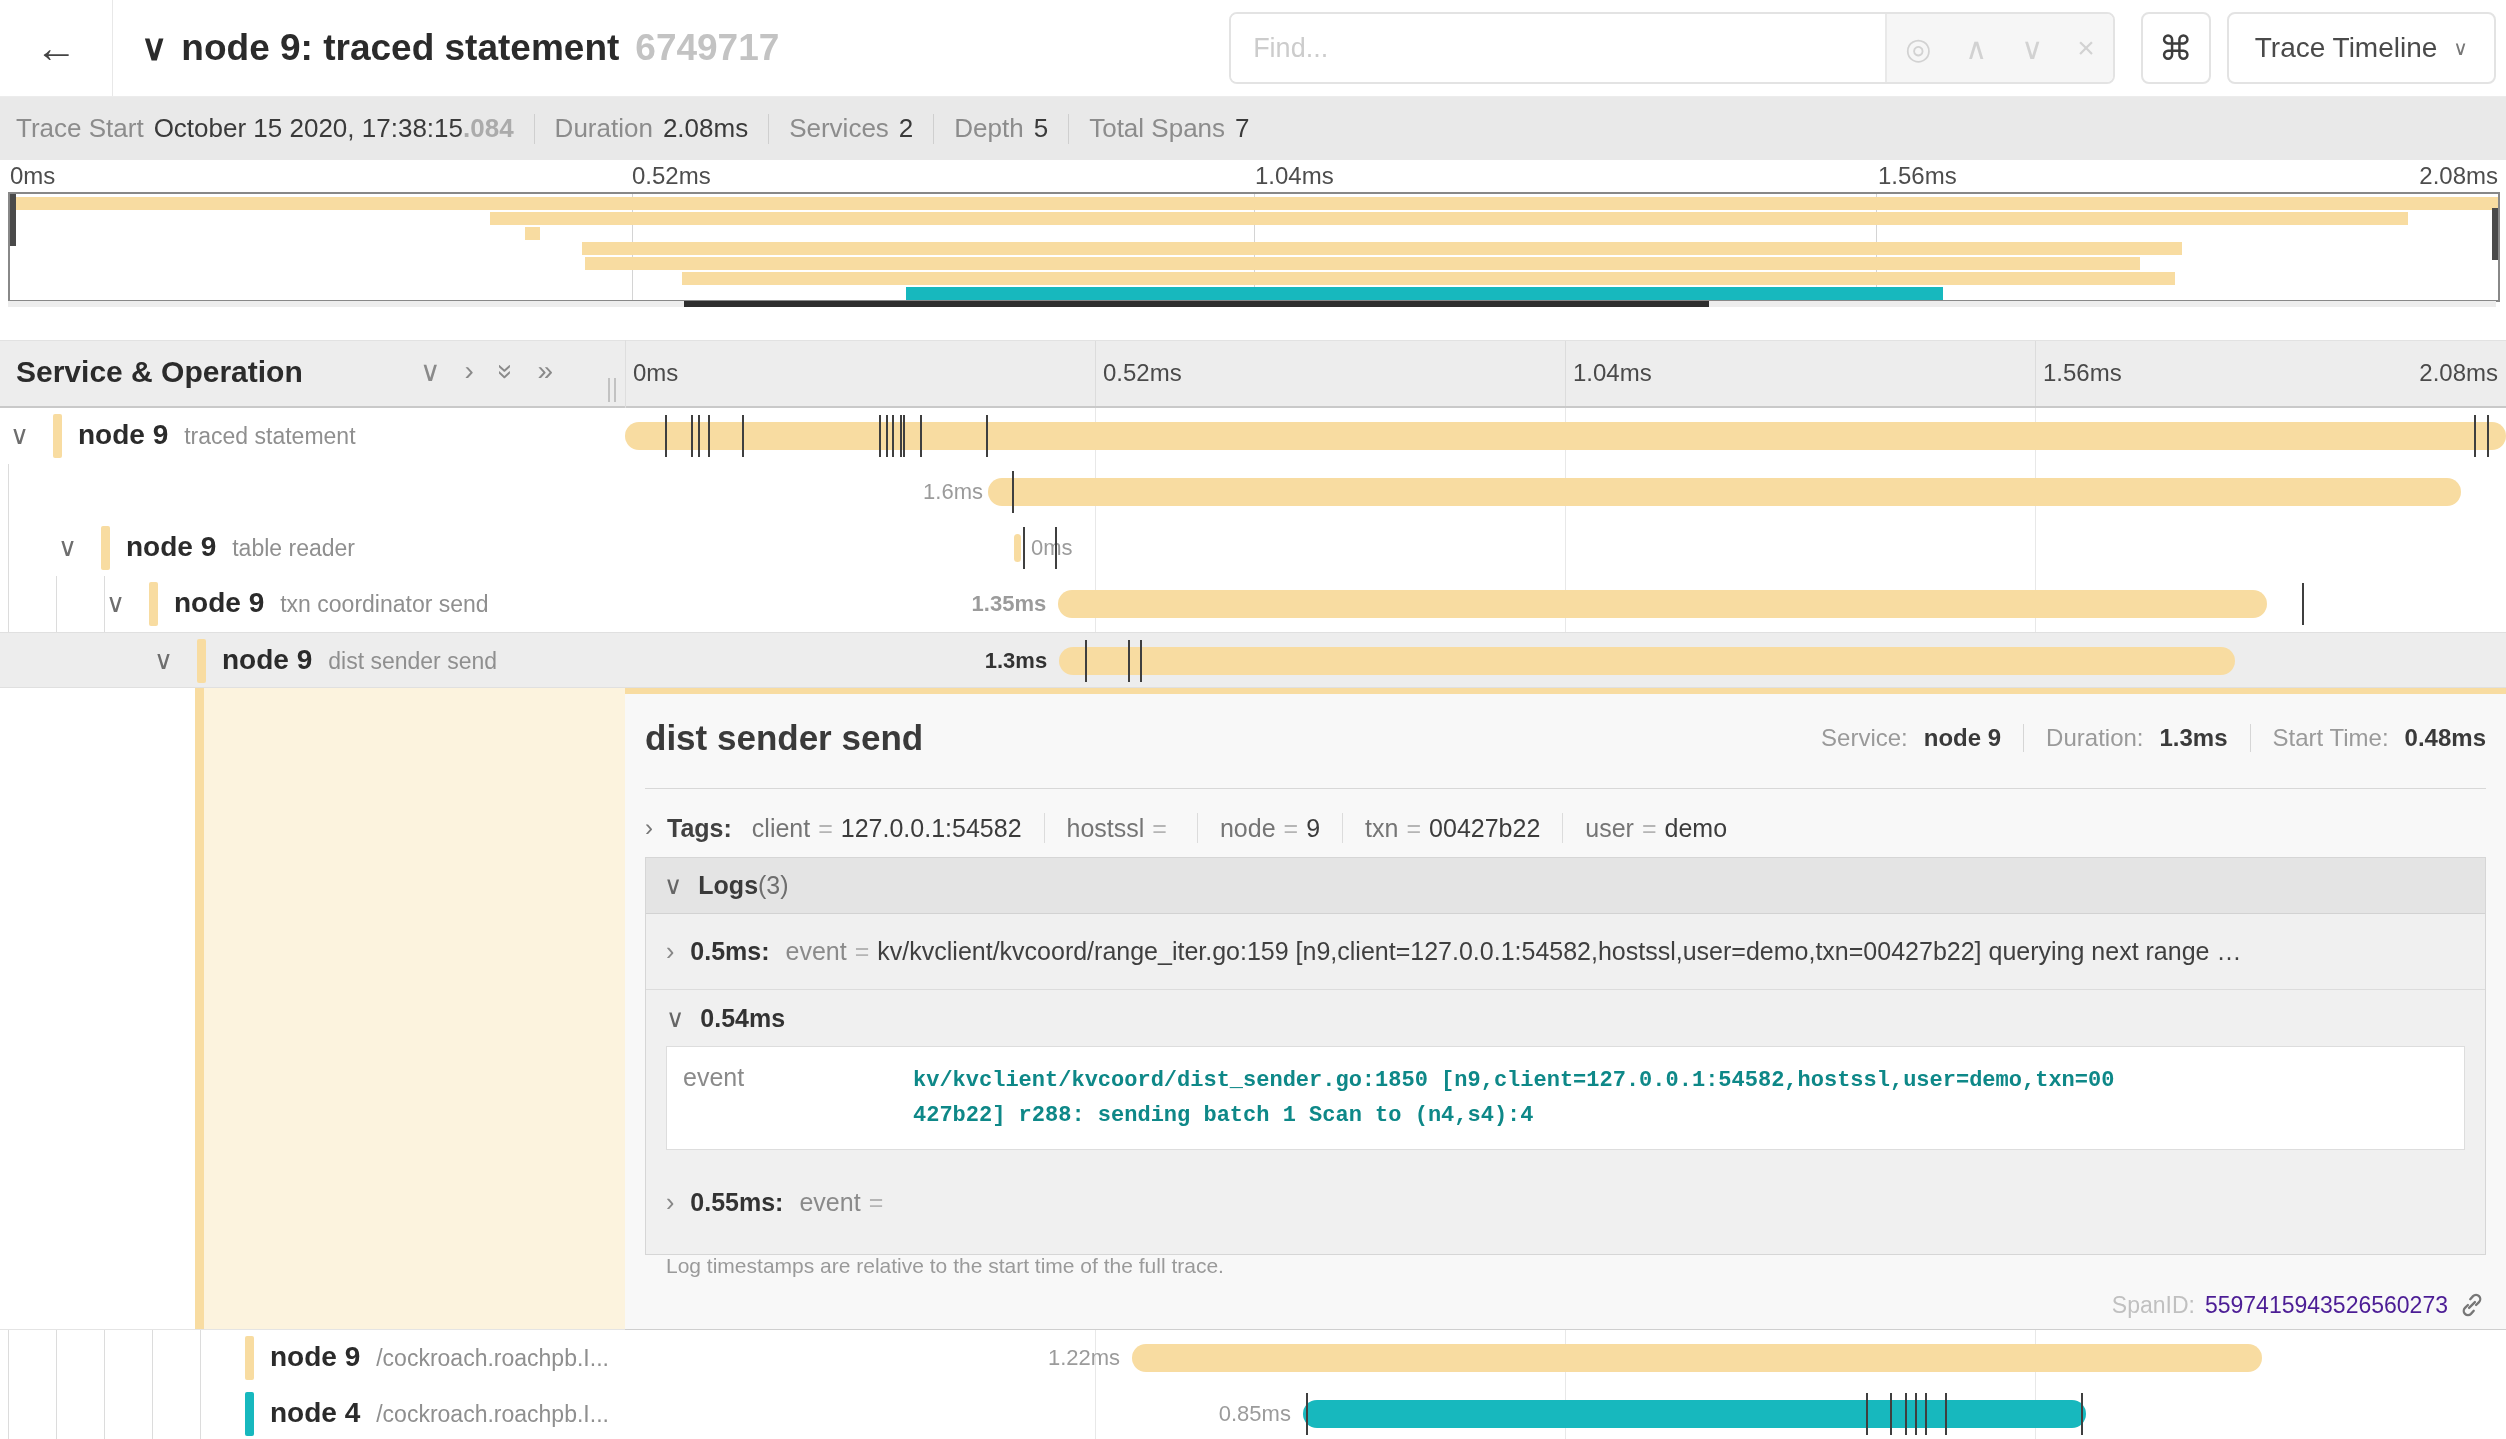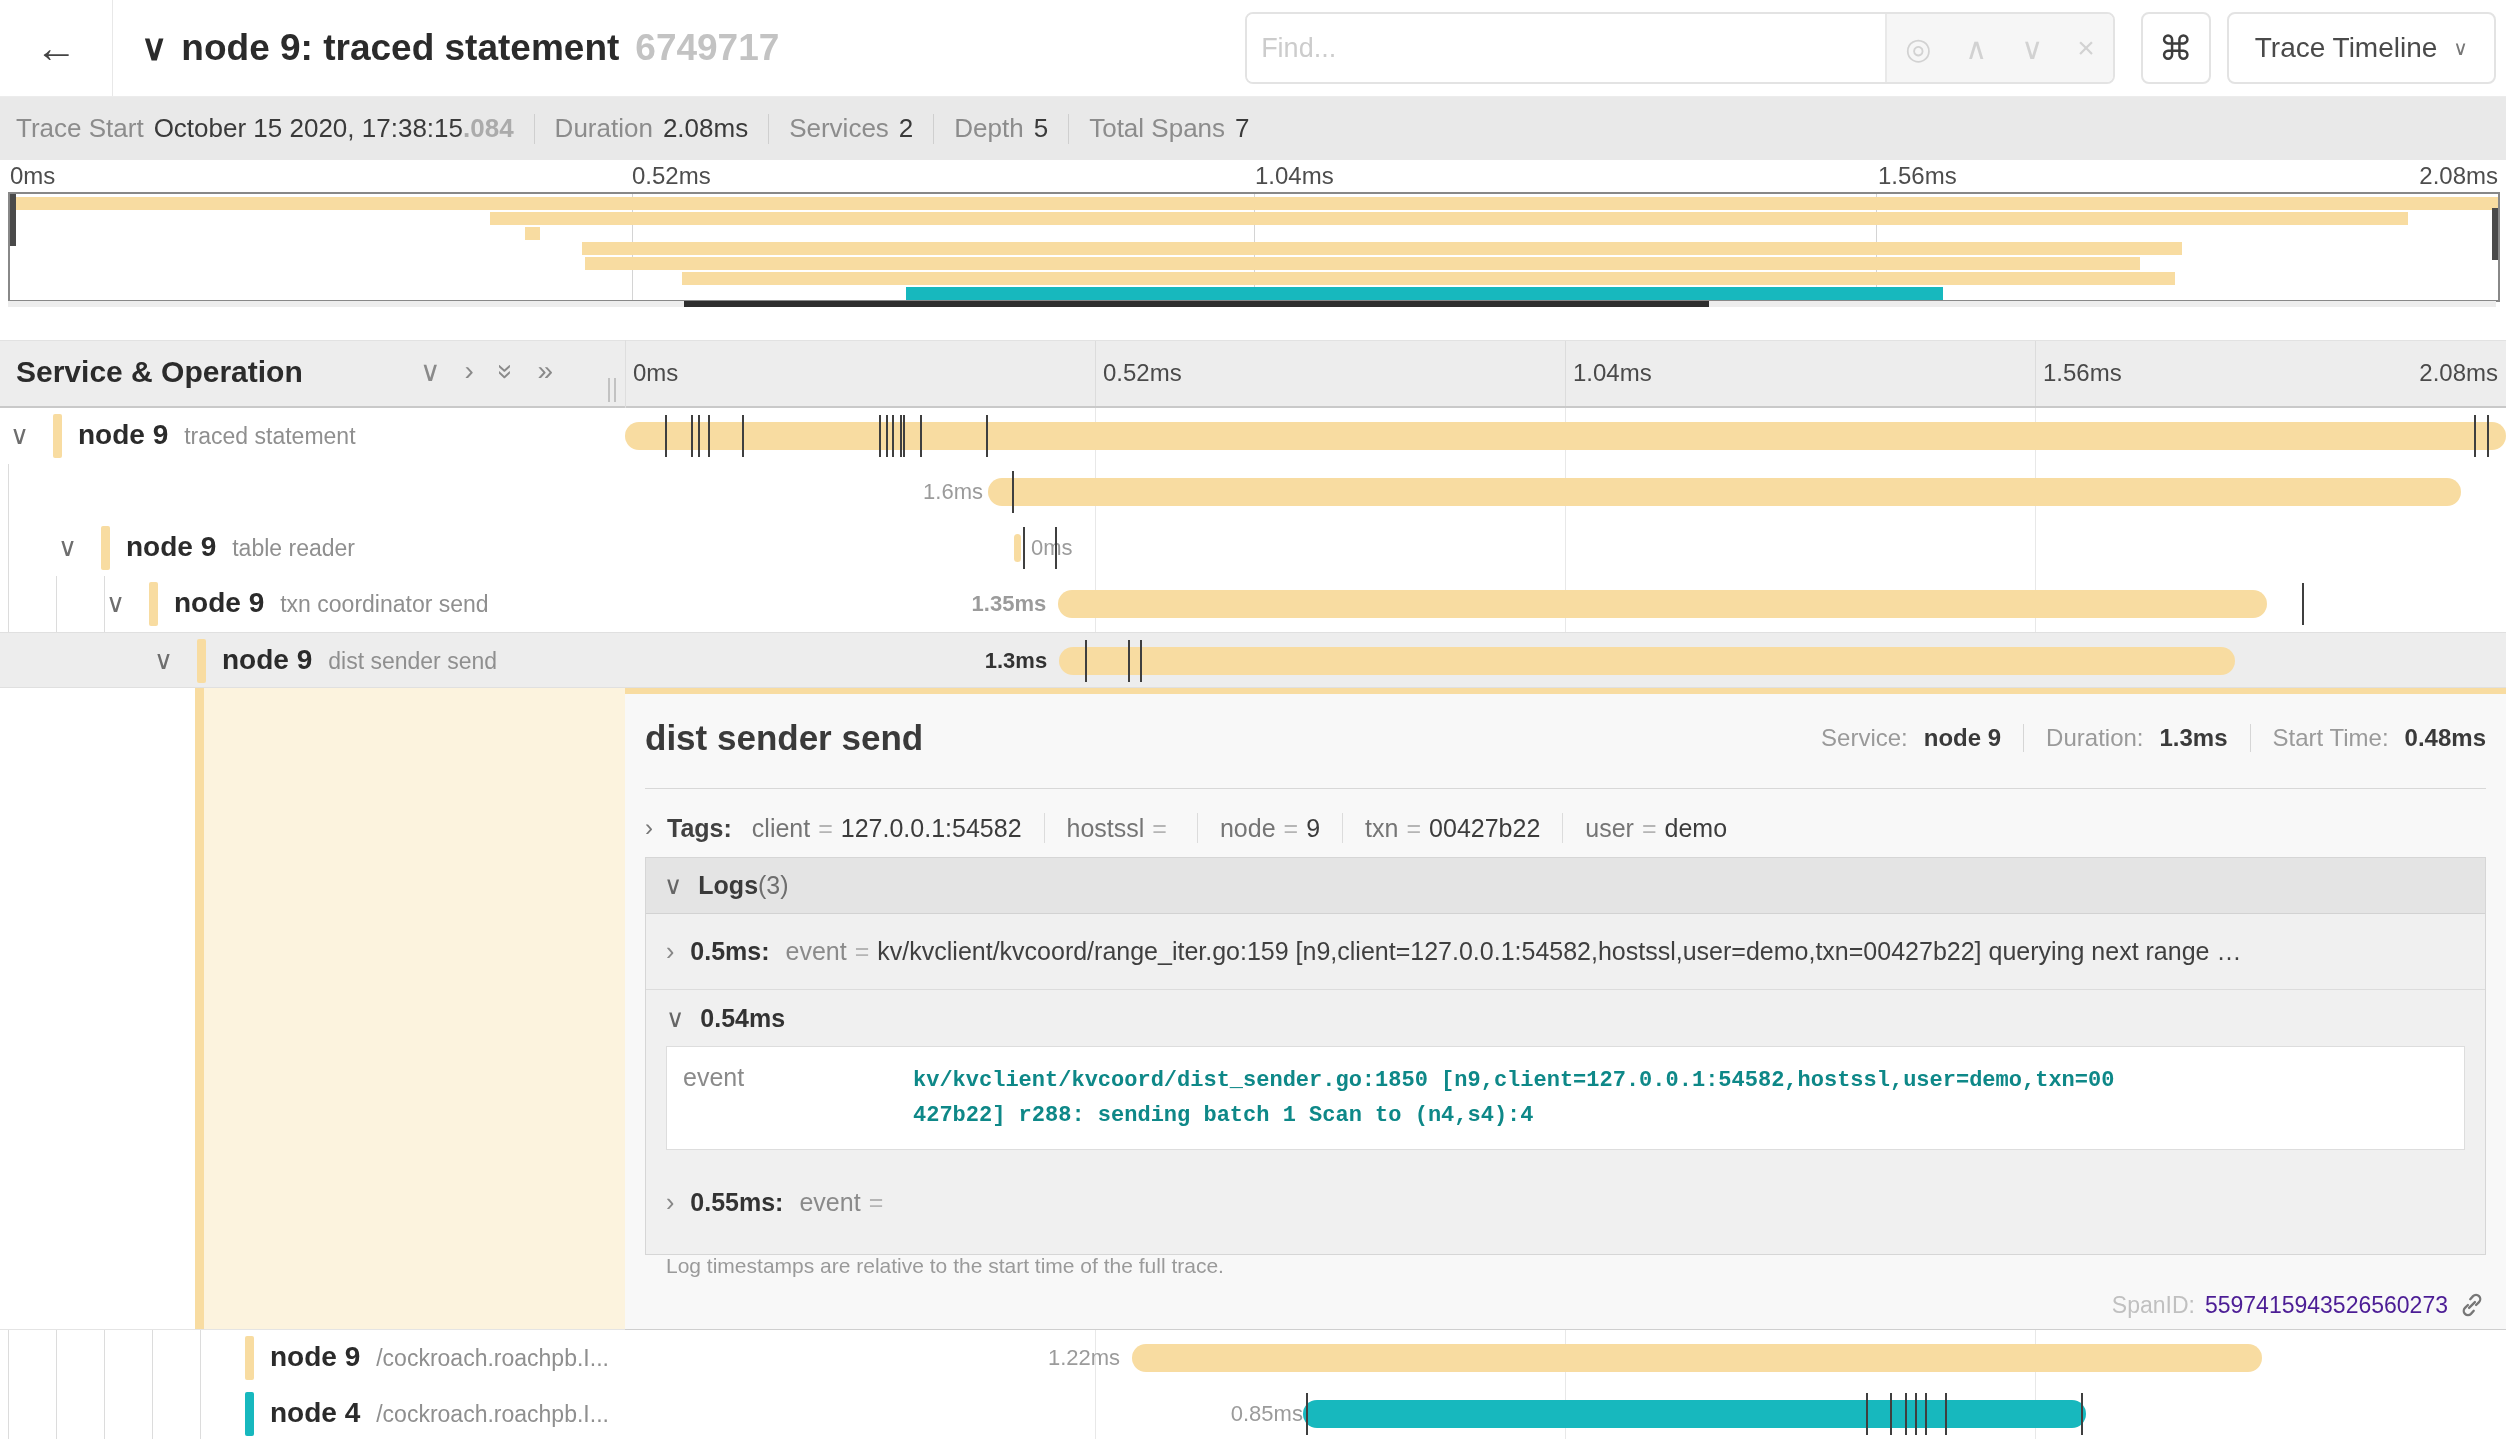--- a/index.html
+++ b/index.html
@@ -5,21 +5,21 @@
   html,body{margin:0;padding:0;overflow:hidden;background:#fff;}
   #app{position:relative;width:2506px;height:1439px;font-family:"Liberation Sans",sans-serif;color:#333;overflow:hidden;}
   
   .topbar{position:absolute;left:0;top:0;width:2506px;height:96px;background:#fff;border-bottom:1px solid #ececec;display:flex;align-items:center;}
   .back-btn{width:112px;height:96px;display:flex;align-items:center;justify-content:center;font-size:42px;color:#444;border-right:1px solid #e8e8e8;cursor:pointer;flex:0 0 auto;}
   .title-chev{font-size:36px;font-weight:bold;color:#2b2b2b;margin:0 14px 0 28px;cursor:pointer;}
   .page-title{font-size:37px;font-weight:bold;color:#2b2b2b;white-space:nowrap;}
   .trace-id{font-size:37px;color:#c3c3c3;margin-left:16px;font-weight:bold;}
   .top-spacer{flex:1;}
   .find-group{display:flex;align-items:stretch;height:68px;border:2px solid #e3e3e3;border-radius:8px;overflow:hidden;margin-right:26px;}
-  .find-input{width:610px;border:none;outline:none;font-size:27px;padding:0 14px;color:#444;font-family:"Liberation Sans",sans-serif;background:#fff;}
+  .find-input{width:610px;border:none;outline:none;font-size:27px;padding:0 22px;color:#444;font-family:"Liberation Sans",sans-serif;background:#fff;}
   .find-input::placeholder{color:#ccc;}
   .find-ctrls{display:flex;align-items:center;background:#f6f6f6;border-left:2px solid #e9e9e9;padding:0 18px;gap:34px;}
   .find-ctrls span{color:#d2d2d2;font-size:30px;cursor:pointer;}
   .cmd-btn{height:68px;min-width:66px;border:2px solid #e3e3e3;border-radius:8px;display:flex;align-items:center;justify-content:center;font-size:34px;color:#3d3d3d;margin-right:16px;cursor:pointer;background:#fff;}
   .view-btn{height:68px;border:2px solid #e3e3e3;border-radius:8px;display:flex;align-items:center;justify-content:center;font-size:28px;color:#4a4a4a;padding:0 26px;gap:16px;margin-right:10px;cursor:pointer;background:#fff;white-space:nowrap;}
   .view-btn .vchev{font-size:20px;color:#777;}
   
   .summary{position:absolute;left:0;top:97px;width:2506px;height:63px;background:#e9e9e9;display:flex;align-items:center;padding-left:16px;box-sizing:border-box;font-size:26px;}
   .summary .lbl{color:#8c8c8c;margin-right:10px;white-space:nowrap;}
   .summary .val{color:#3a3a3a;font-weight:normal;white-space:nowrap;}
@@ -378,21 +378,21 @@
         <div class="bar" style="background: rgb(248, 220, 161); left: 26.96%; width: 60.07%;"></div>
       </div>
     </div>
 
     <div class="row" style="top:978px">
       <div class="row-left">
         <span class="cbar" style="left: 245px; background: rgb(23, 184, 190);"></span>
         <span class="names" style="left:270px"><span class="svc">node 4</span><span class="op">/cockroach.roachpb.I...</span></span>
       </div>
       <div class="row-right">
-        <span class="dur" style="left: 36.04%; transform: translateX(-100%); ">0.85ms</span>
+        <span class="dur" style="left: 36.04%; transform: translateX(-100%); padding-right: 12px;">0.85ms</span>
         <div class="bar" style="background: rgb(23, 184, 190); left: 36.04%; width: 41.63%;"></div>
       <span class="bar-tick" style="left: 36.2%;"></span>
           <span class="bar-tick" style="left: 65.98%;"></span>
           <span class="bar-tick" style="left: 67.25%;"></span>
           <span class="bar-tick" style="left: 68.05%;"></span>
           <span class="bar-tick" style="left: 68.58%;"></span>
           <span class="bar-tick" style="left: 69.11%;"></span>
           <span class="bar-tick" style="left: 70.18%;"></span>
           <span class="bar-tick" style="left: 77.4%;"></span>
         </div>

